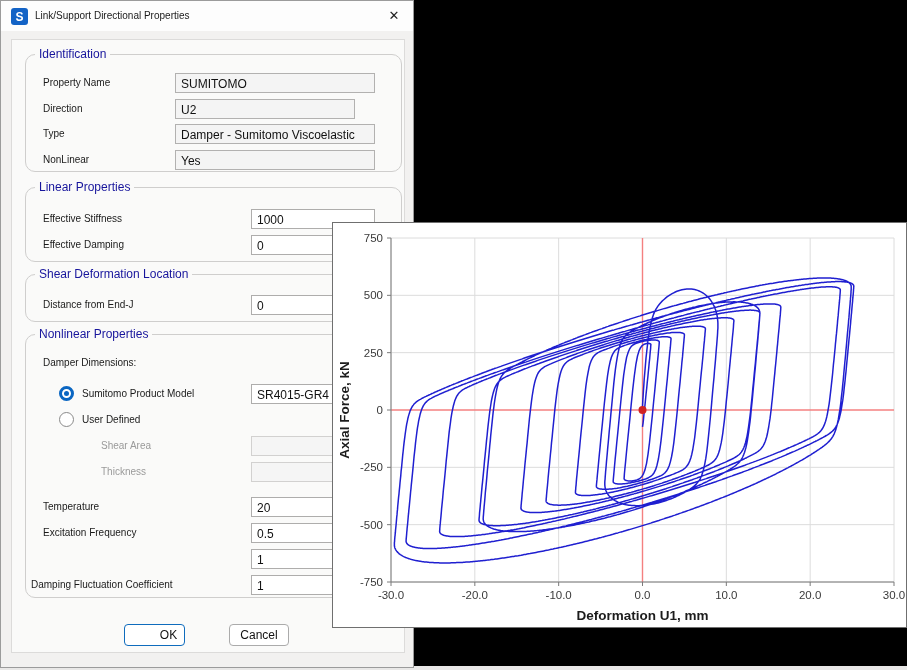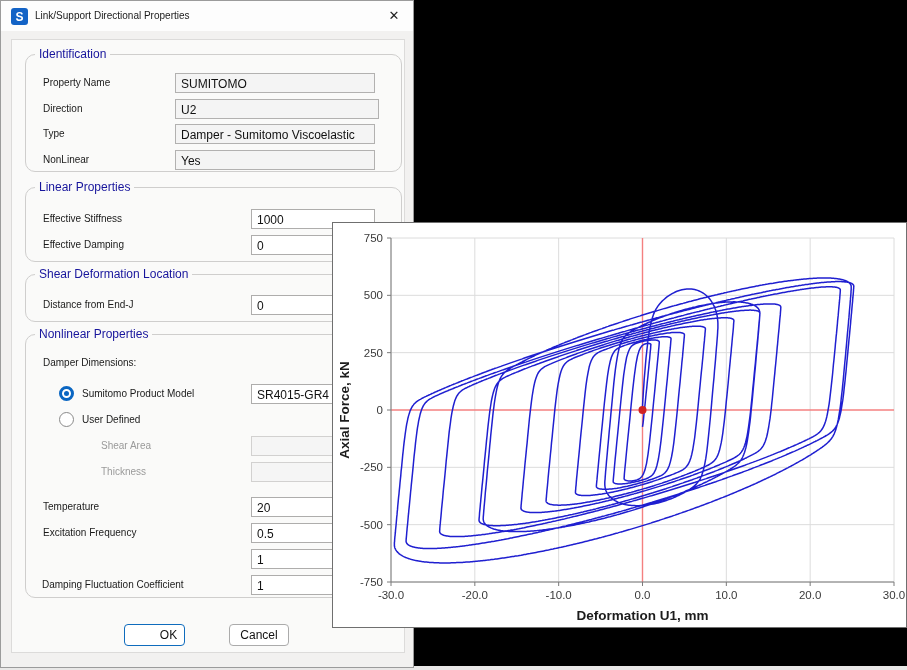--- a/index.html
+++ b/index.html
@@ -63,21 +63,21 @@
     <div class="close-btn">✕</div>
   </div>
 
   <div class="panel">
 
     <div class="group" style="top:14px; height:118px;">
       <div class="group-title">Identification</div>
       <div class="lbl" style="left:17px; top:18px;">Property Name</div>
       <div class="fld fld-ro" style="left:149px; top:18px; width:200px;">SUMITOMO</div>
       <div class="lbl" style="left:17px; top:44px;">Direction</div>
-      <div class="fld fld-ro" style="left:149px; top:44px; width:204px;">U2</div>
+      <div class="fld fld-ro" style="left:149px; top:44px; width:180px;">U2</div>
       <div class="lbl" style="left:17px; top:69px;">Type</div>
       <div class="fld fld-ro" style="left:149px; top:69px; width:200px;">Damper - Sumitomo Viscoelastic</div>
       <div class="lbl" style="left:17px; top:95px;">NonLinear</div>
       <div class="fld fld-ro" style="left:149px; top:95px; width:200px;">Yes</div>
     </div>
 
     <div class="group" style="top:147px; height:75px;">
       <div class="group-title">Linear Properties</div>
       <div class="lbl" style="left:17px; top:21px;">Effective Stiffness</div>
       <div class="fld fld-edit" style="left:225px; top:21px; width:124px;">1000</div>
@@ -105,21 +105,21 @@
       <div class="lbl lbl-gray" style="left:75px; top:101px;">Shear Area</div>
       <div class="fld fld-dis" style="left:225px; top:101px; width:124px;"></div>
       <div class="lbl lbl-gray" style="left:75px; top:127px;">Thickness</div>
       <div class="fld fld-dis" style="left:225px; top:127px; width:124px;"></div>
 
       <div class="lbl" style="left:17px; top:162px;">Temperature</div>
       <div class="fld fld-edit" style="left:225px; top:162px; width:124px;">20</div>
       <div class="lbl" style="left:17px; top:188px;">Excitation Frequency</div>
       <div class="fld fld-edit" style="left:225px; top:188px; width:124px;">0.5</div>
       <div class="fld fld-edit" style="left:225px; top:214px; width:124px;">1</div>
-      <div class="lbl" style="left:16px; top:240px;">Damping Fluctuation Coefficient</div>
+      <div class="lbl" style="left:5px; top:240px;">Damping Fluctuation Coefficient</div>
       <div class="fld fld-edit" style="left:225px; top:240px; width:124px;">1</div>
     </div>
 
     <div class="btn btn-default" style="left:112px; top:584px; width:61px;">OK</div>
     <div class="btn" style="left:217px; top:584px; width:60px;">Cancel</div>
   </div>
 </div>
 
 <div class="chart-panel">
   <svg id="chart-svg" width="573" height="404">

